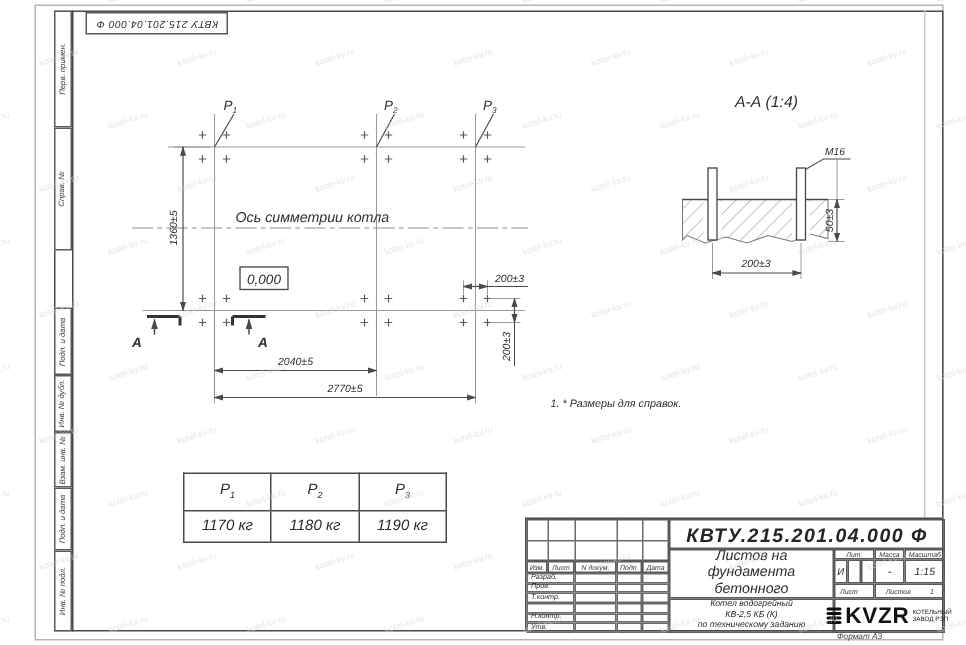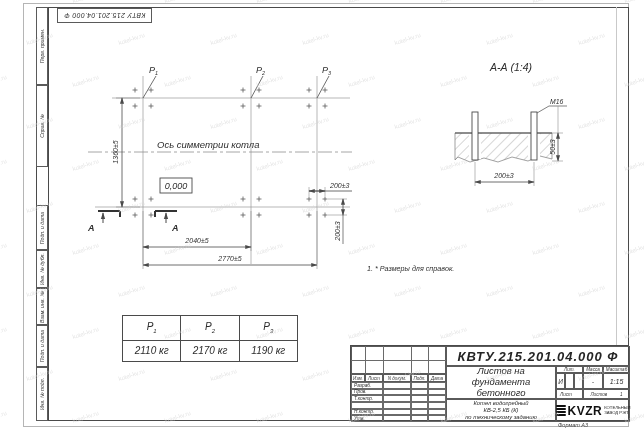--- a/index.html
+++ b/index.html
@@ -36,21 +36,21 @@
   .hdr5{font-size:4.6px;color:#333;}
   .sigrow{position:absolute;left:0;width:95px;height:6.66px;}
   .sigrow .lab{position:absolute;left:0;top:0;width:32px;height:100%;border:1px solid #6a6a6a;box-sizing:border-box;
      font-size:4.8px;display:flex;align-items:center;padding-left:2px;}
   .sigrow .c2{position:absolute;left:32px;width:28px;height:100%;border:1px solid #6a6a6a;box-sizing:border-box;}
   .sigrow .c3{position:absolute;left:60px;width:17px;height:100%;border:1px solid #6a6a6a;box-sizing:border-box;}
   .sigrow .c4{position:absolute;left:77px;width:18px;height:100%;border:1px solid #6a6a6a;box-sizing:border-box;}
   .logo-wrap{display:flex;align-items:center;gap:2px;}
   .logo-mark{display:flex;flex-direction:column;gap:1px;}
   .logo-mark i{display:block;width:10px;height:2px;background:#111;border-radius:1px;}
-  .logo-kvzr{font-style:normal;font-weight:bold;font-size:12px;color:#111;letter-spacing:.5px;}
+  .logo-kvzr{font-style:normal;font-weight:bold;font-size:15px;color:#111;letter-spacing:.5px;}
   .logo-sub{font-style:normal;font-size:4.2px;line-height:1.15;color:#222;}
   .format-label{position:absolute;left:558px;top:422px;font-size:5.5px;font-style:italic;color:#444;}
   
   .wm{position:absolute;inset:0;z-index:6;pointer-events:none;overflow:hidden;}
   .wm span{position:absolute;font-size:6px;color:#d2d2d2;opacity:.6;transform:rotate(-18deg);white-space:nowrap;font-style:normal;}
   svg text{font-family:"Liberation Sans",sans-serif;font-style:italic;fill:#2e2e2e;}
 </style>
 </head>
 <body>
 
@@ -298,22 +298,22 @@
   </svg>
 
   <table class="ptable" style="z-index:3;">
     <tbody>
         <tr>
       <td><span>P</span><sub>1</sub></td>
       <td><span>P</span><sub>2</sub></td>
       <td><span>P</span><sub>3</sub></td>
     </tr>
     <tr>
-      <td>2110 кг</td>
-      <td>2170 кг</td>
+      <td>1170 кг</td>
+      <td>1180 кг</td>
       <td>1190 кг</td>
     </tr>
   </tbody>
     </table>
 
   <div class="notes" style="z-index:3;">
     <p>1. * Размеры для справок.</p>
   </div>
 
   <div class="tb" style="z-index:3;">

